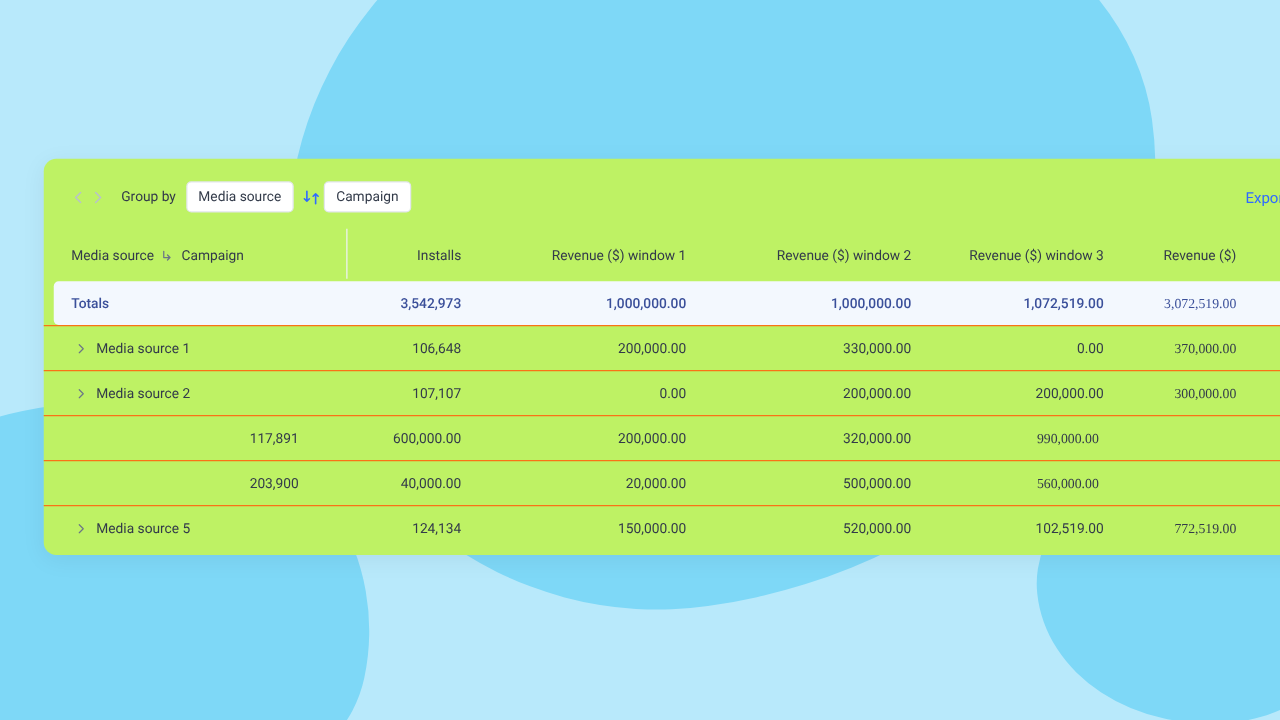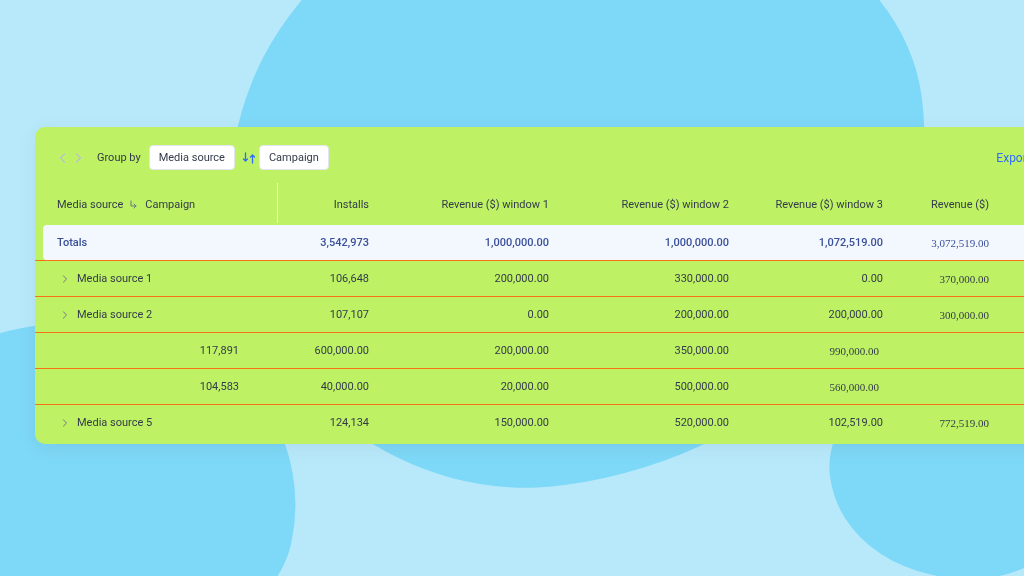--- a/index.html
+++ b/index.html
@@ -195,26 +195,26 @@
           <div class="cell num">0.00</div>
           <div class="cell num">200,000.00</div>
           <div class="cell num">200,000.00</div>
           <div class="cell num">300,000.00</div>
         </div>
 
         <div class="row">
           <div class="cell num">117,891</div>
           <div class="cell num">600,000.00</div>
           <div class="cell num">200,000.00</div>
-          <div class="cell num">350,000.00</div>
+          <div class="cell num">320,000.00</div>
           <div class="cell num">990,000.00</div>
         </div>
 
         <div class="row">
-          <div class="cell num">104,583</div>
+          <div class="cell num">203,900</div>
           <div class="cell num">40,000.00</div>
           <div class="cell num">20,000.00</div>
           <div class="cell num">500,000.00</div>
           <div class="cell num">560,000.00</div>
         </div>
 
         <div class="row">
           <div class="cell first">
             <span class="expand-caret">
               <svg viewBox="0 0 6 10" fill="none">

